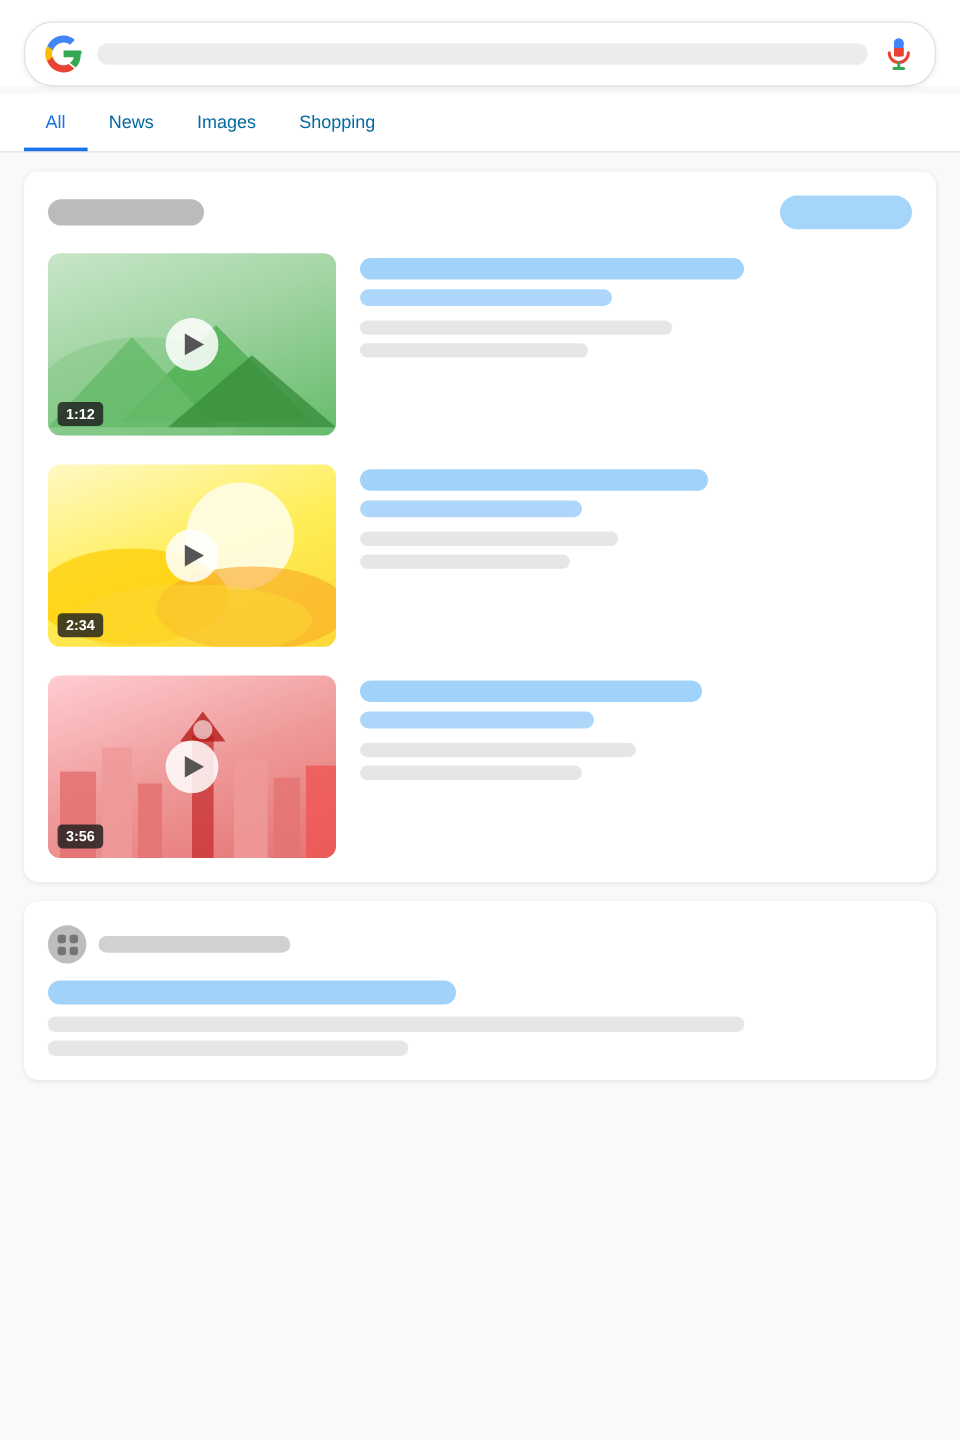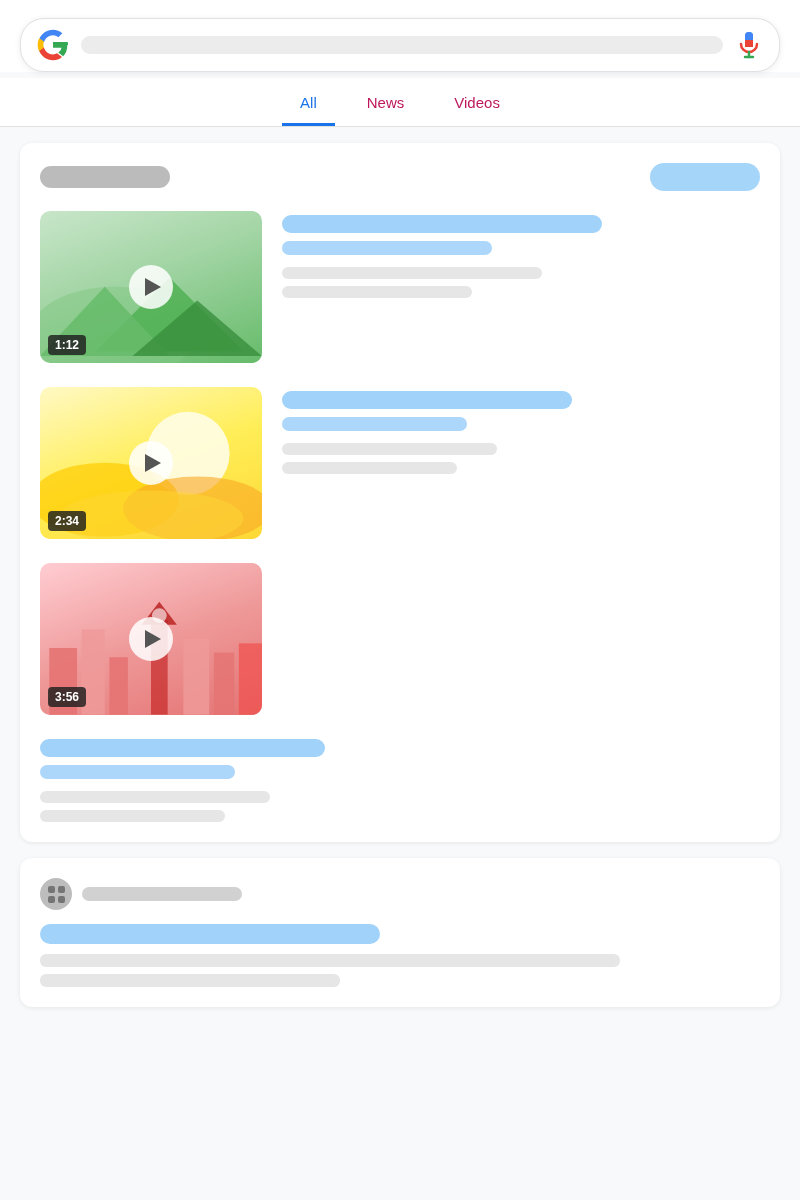--- a/index.html
+++ b/index.html
@@ -45,28 +45,27 @@
       display: flex; align-items: center; justify-content: center;
     }
 
     
     .tabs-area {
       background: #fff;
       padding: 0 20px;
       border-bottom: 1px solid #e0e0e0;
       display: flex;
       align-items: center;
-      gap: 14px;
+      gap: 0;
       margin-top: 6px;
-      justify-content: center;
     }
     .tab {
       padding: 16px 18px 12px 18px;
       font-size: 15px;
-      color: #be185d;
+      color: #0369a1;
       cursor: pointer;
       border-bottom: 3px solid transparent;
       white-space: nowrap;
     }
     .tab.active {
       color: #1a73e8;
       border-bottom: 3px solid #1a73e8;
     }
 
     
@@ -106,25 +105,24 @@
 
     
     .video-item {
       display: flex;
       gap: 20px;
       margin-bottom: 24px;
       align-items: flex-start;
     }
     .video-item:last-child {
       margin-bottom: 0;
-      flex-direction: column;
     }
 
     .video-thumbnail {
-      width: 222px;
+      width: 240px;
       height: 152px;
       border-radius: 10px;
       position: relative;
       flex-shrink: 0;
       overflow: hidden;
       display: flex;
       align-items: center;
       justify-content: center;
     }
     
@@ -314,21 +312,24 @@
 </div>
 
 <div class="tabs-area">
   <div class="tab active">
     <span>All</span>
   </div>
   <div class="tab">
     <span>News</span>
   </div>
   <div class="tab">
-    <span>Videos</span>
+    <span>Images</span>
+  </div>
+  <div class="tab">
+    <span>Shopping</span>
   </div>
 </div>
 
 <div class="content-area">
 
   <div class="results-card">
     <div class="card-header">
       <div class="card-title-placeholder"></div>
       <div class="card-action-placeholder"></div>
     </div>

